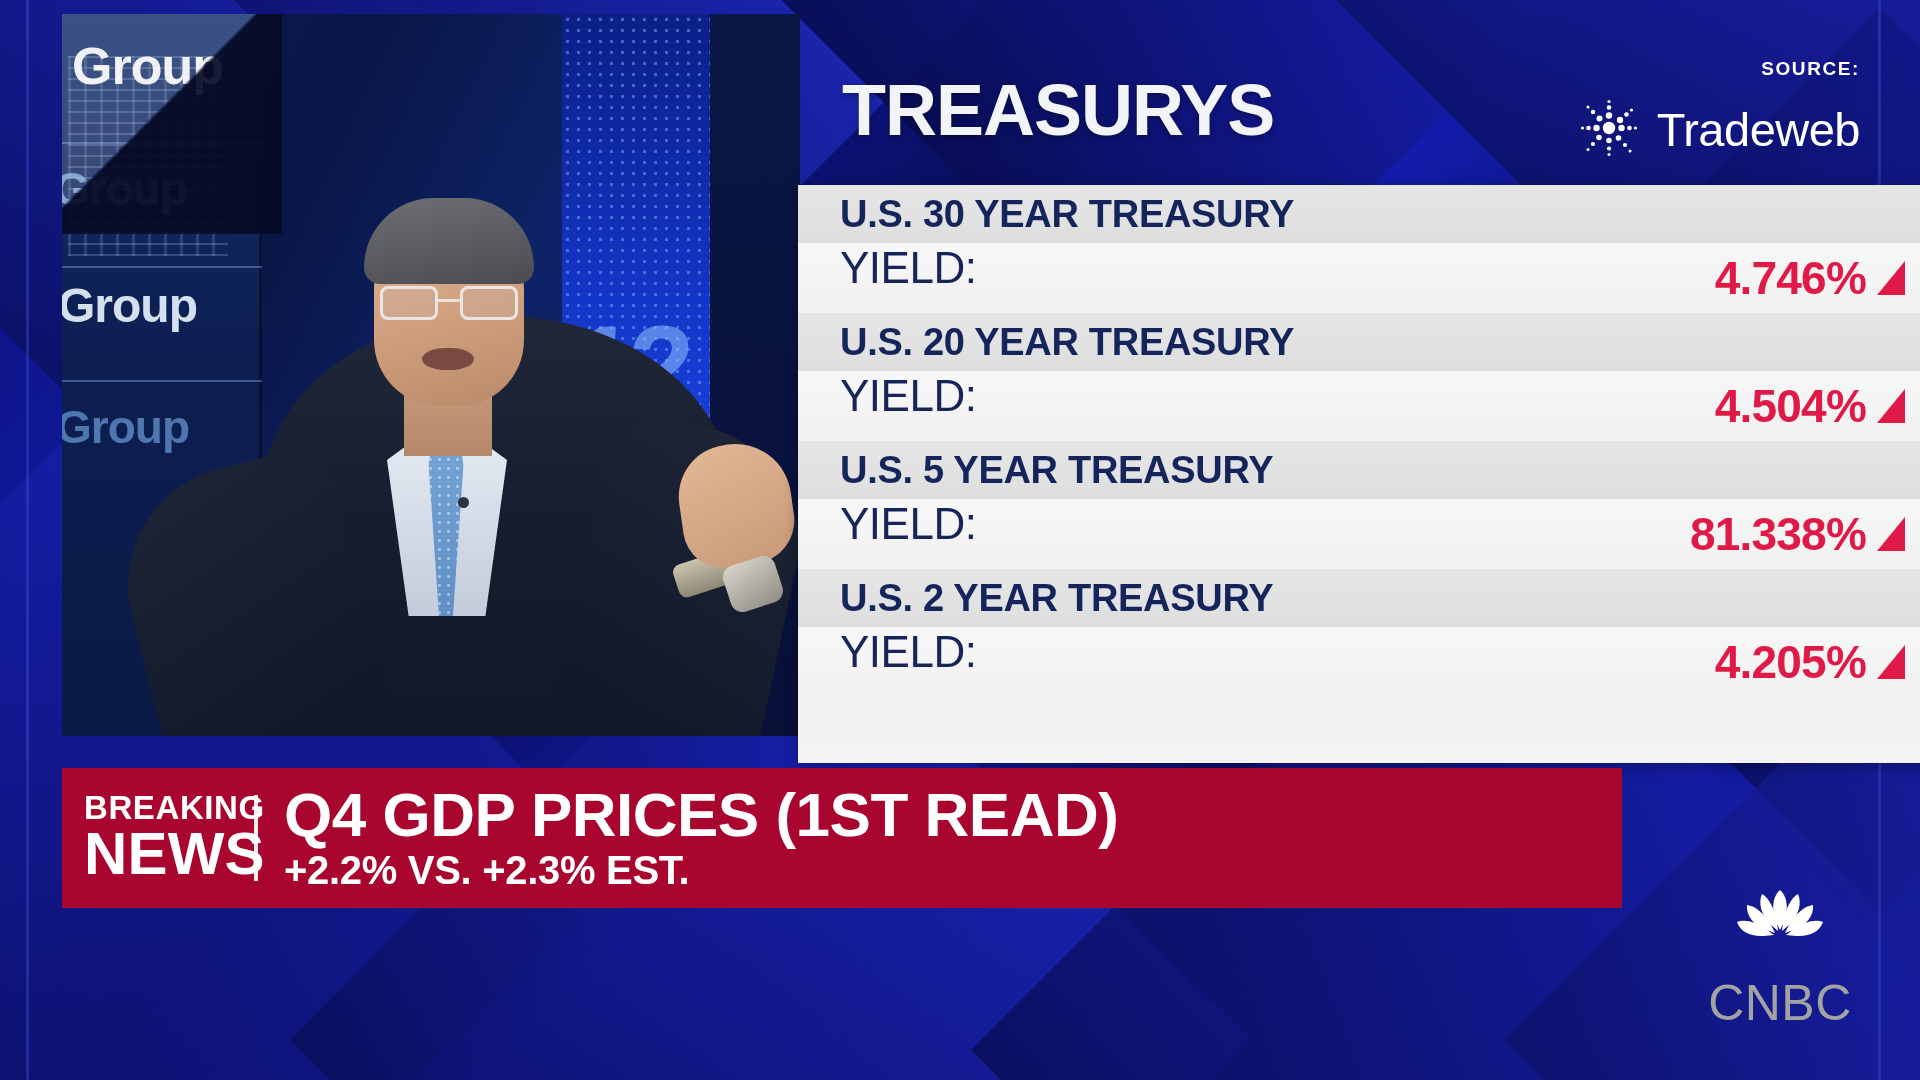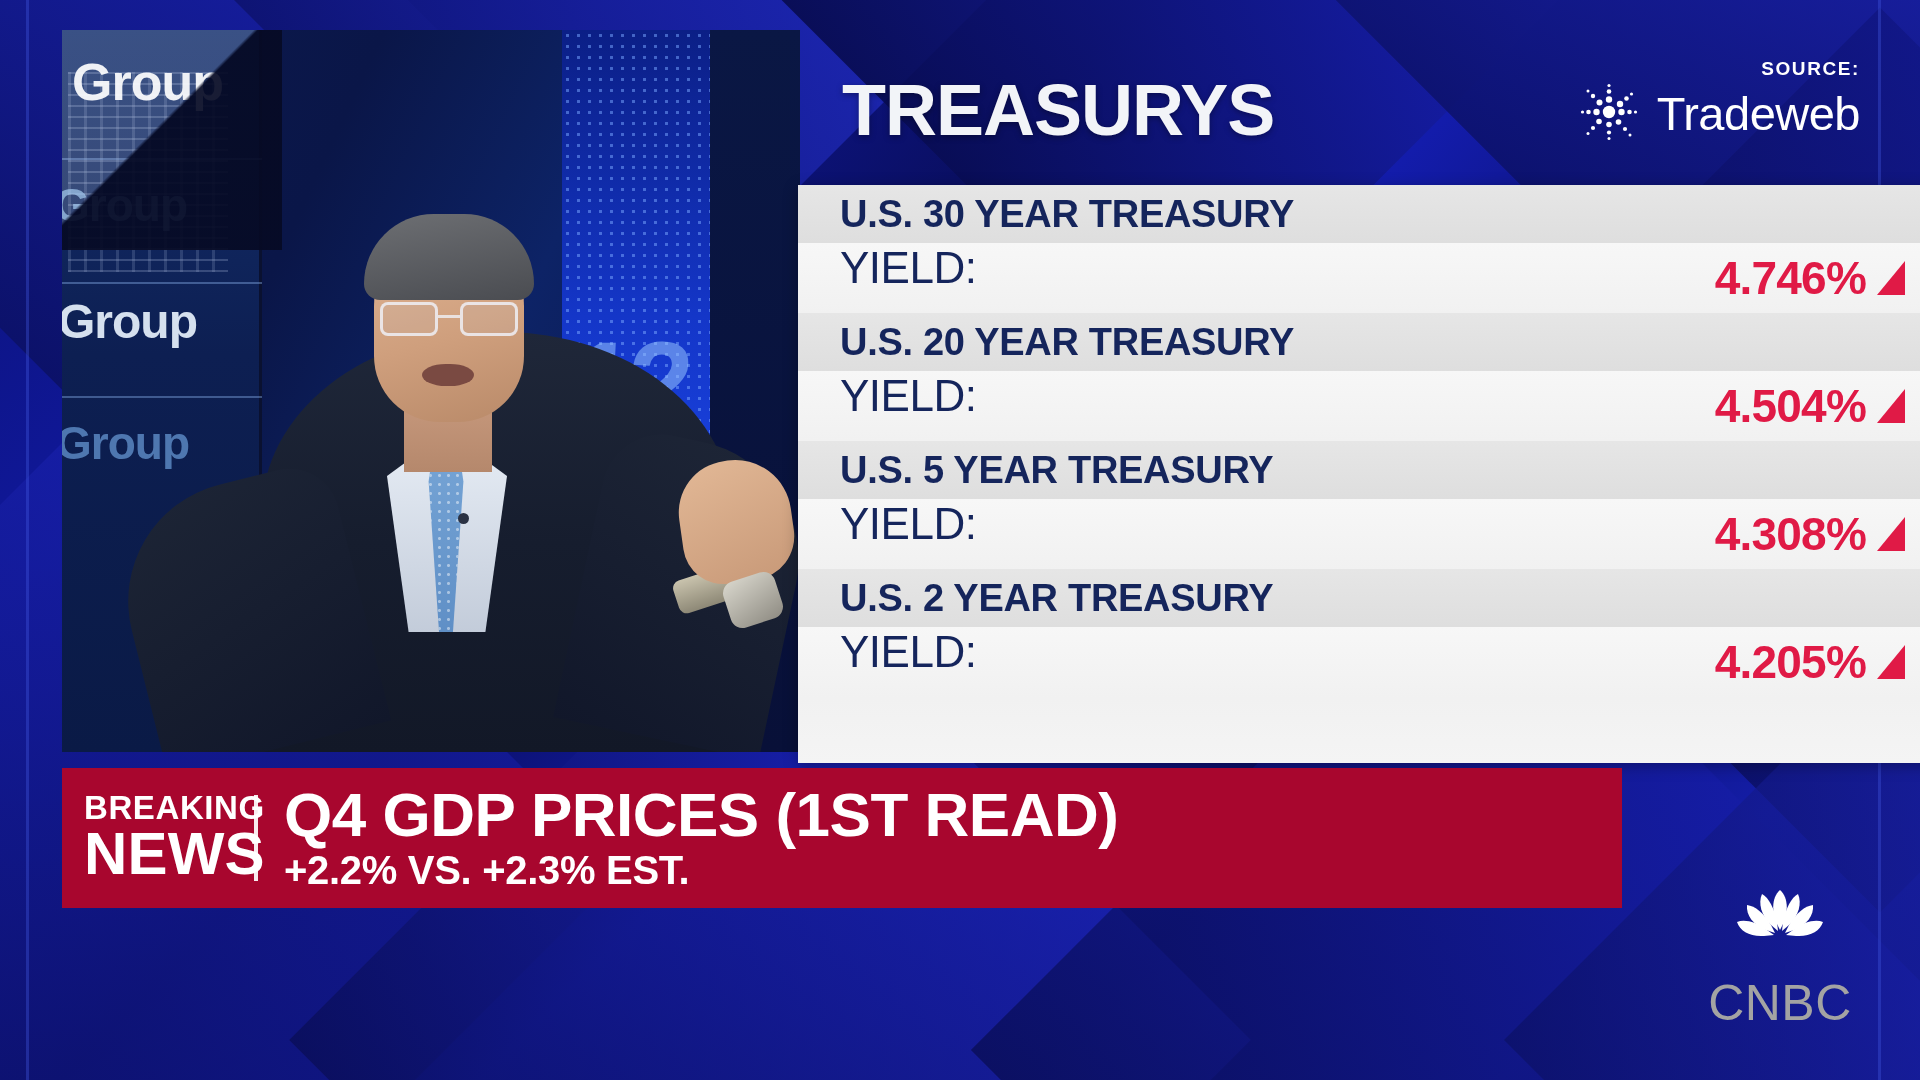--- a/index.html
+++ b/index.html
@@ -34,21 +34,21 @@
   .d7 { width:680px; height:680px; left:430px; top:700px;
         background:linear-gradient(195deg,#1d26c4,#090d55); transform:rotate(45deg); opacity:.75; }
   .d8 { width:720px; height:720px; left:1120px; top:690px;
         background:linear-gradient(175deg,#161da8,#080c50); transform:rotate(45deg); opacity:.8; }
   .d9 { width:560px; height:560px; left:1620px; top:760px;
         background:linear-gradient(215deg,#222ace,#0b1064); transform:rotate(45deg); opacity:.7; }
   .vstripe { position:absolute; top:0; bottom:0; width:3px; background:rgba(70,92,230,.35); }
 
   
   .video-feed {
-    position:absolute; left:62px; top:30px; width:738px; height:722px;
+    position:absolute; left:62px; top:14px; width:738px; height:722px;
     overflow:hidden; background:#f0abfc;
   }
   .studio-bg {
     position:absolute; inset:0;
     background:linear-gradient(115deg,#0c1a4e 0%,#0a1648 30%,#0d2366 55%,#0b1a52 78%,#0a1446 100%);
   }
   .panel-strip {
     position:absolute; left:0; top:0; width:200px; height:100%;
     background:linear-gradient(180deg,#14306e 0%,#0d1f52 45%,#0a1a46 100%);
     border-right:3px solid #0a1130;
@@ -136,21 +136,21 @@
 
   
   .board { position:absolute; left:798px; top:30px; width:1070px; }
   .board-title {
     font-size:72px; font-weight:700; color:#f2f4f8; letter-spacing:-1px;
     line-height:1; padding:44px 0 0 44px; text-shadow:0 2px 6px rgba(0,0,0,.35);
   }
   .source-block {
     position:absolute; right:8px; top:28px; text-align:right; color:#fff;
   }
-  .source-label { font-size:19px; font-weight:700; letter-spacing:1.6px; margin-bottom:2px; }
+  .source-label { font-size:19px; font-weight:700; letter-spacing:1.6px; margin-bottom:18px; }
   .tradeweb { display:flex; align-items:center; gap:16px; justify-content:flex-end; }
   .tw-mark { width:62px; height:62px; flex:0 0 62px; }
   .tw-name { font-size:47px; font-weight:400; letter-spacing:-.5px; line-height:1; }
 
   .rows { position:absolute; left:0; top:155px; width:1151px;
           background:#f4f4f4; box-shadow:0 3px 14px rgba(0,0,0,.30); }
   .row-head {
     background:linear-gradient(180deg,#e6e6e6,#dedede);
     color:#15255c; font-size:38px; font-weight:700; letter-spacing:-.3px;
     padding:7px 0 7px 42px; height:58px; line-height:44px; white-space:nowrap;
@@ -315,21 +315,21 @@
             <span class="tri-up"></span>
           </span>
         </div>
       </div>
 
       <div>
         <div class="row-head">U.S. 5 YEAR TREASURY</div>
         <div class="row-val">
           <span class="val-label">YIELD:</span>
           <span class="val-right">
-            <span class="val-num">4.308%</span>
+            <span class="val-num">81.338%</span>
             <span class="tri-up"></span>
           </span>
         </div>
       </div>
 
       <div>
         <div class="row-head">U.S. 2 YEAR TREASURY</div>
         <div class="row-val">
           <span class="val-label">YIELD:</span>
           <span class="val-right">

